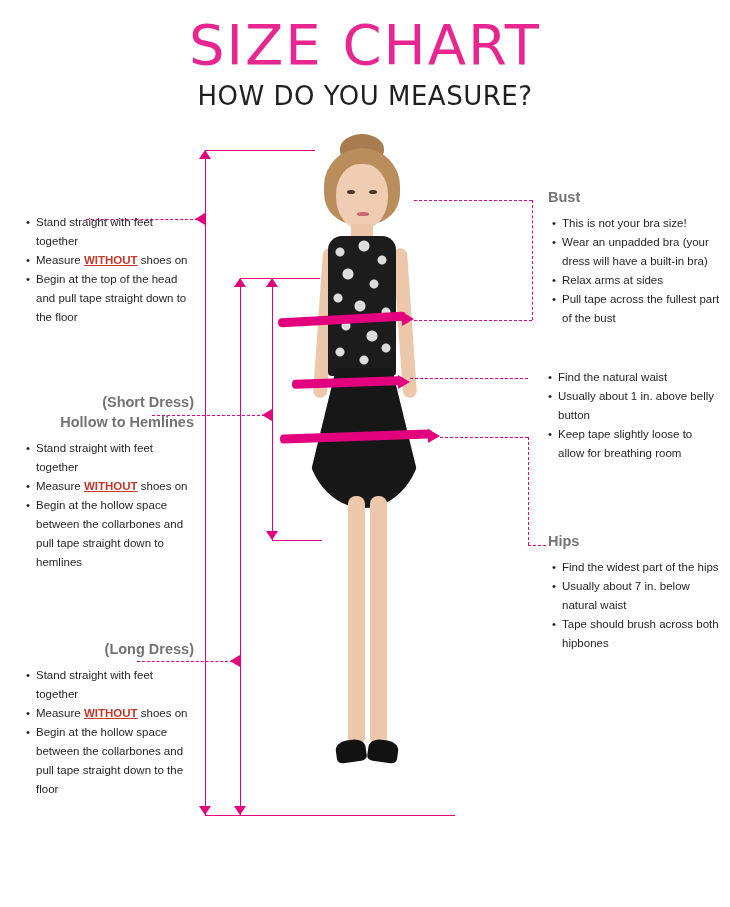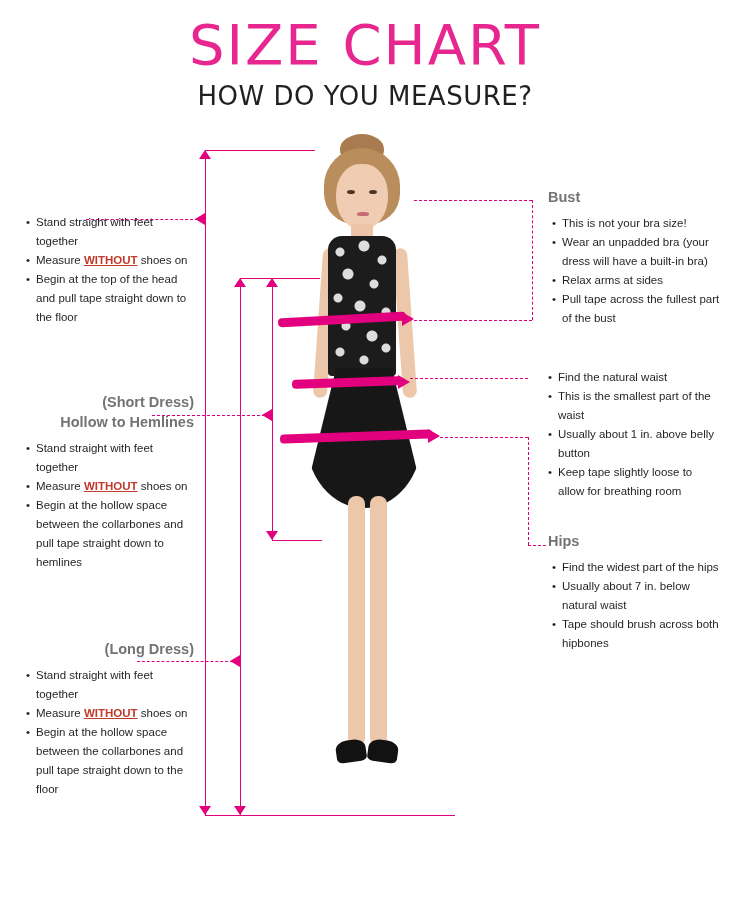--- a/index.html
+++ b/index.html
@@ -363,21 +363,20 @@
     <li>This is not your bra size!</li>
     <li>Wear an unpadded bra (your dress will have a built-in bra)</li>
     <li>Relax arms at sides</li>
     <li>Pull tape across the fullest part of the bust</li>
   </ul>
 </div>
 
 <div class="block right" style="left:544px; top:364px;">
   <ul>
     <li>Find the natural waist</li>
-    <li>This is the smallest part of the waist</li>
     <li>Usually about 1 in. above belly button</li>
     <li>Keep tape slightly loose to allow for breathing room</li>
   </ul>
 </div>
 
 <div class="block right" style="left:548px; top:532px;">
   <h3 class="right">Hips</h3>
   <ul>
     <li>Find the widest part of the hips</li>
     <li>Usually about 7 in. below natural waist</li>

